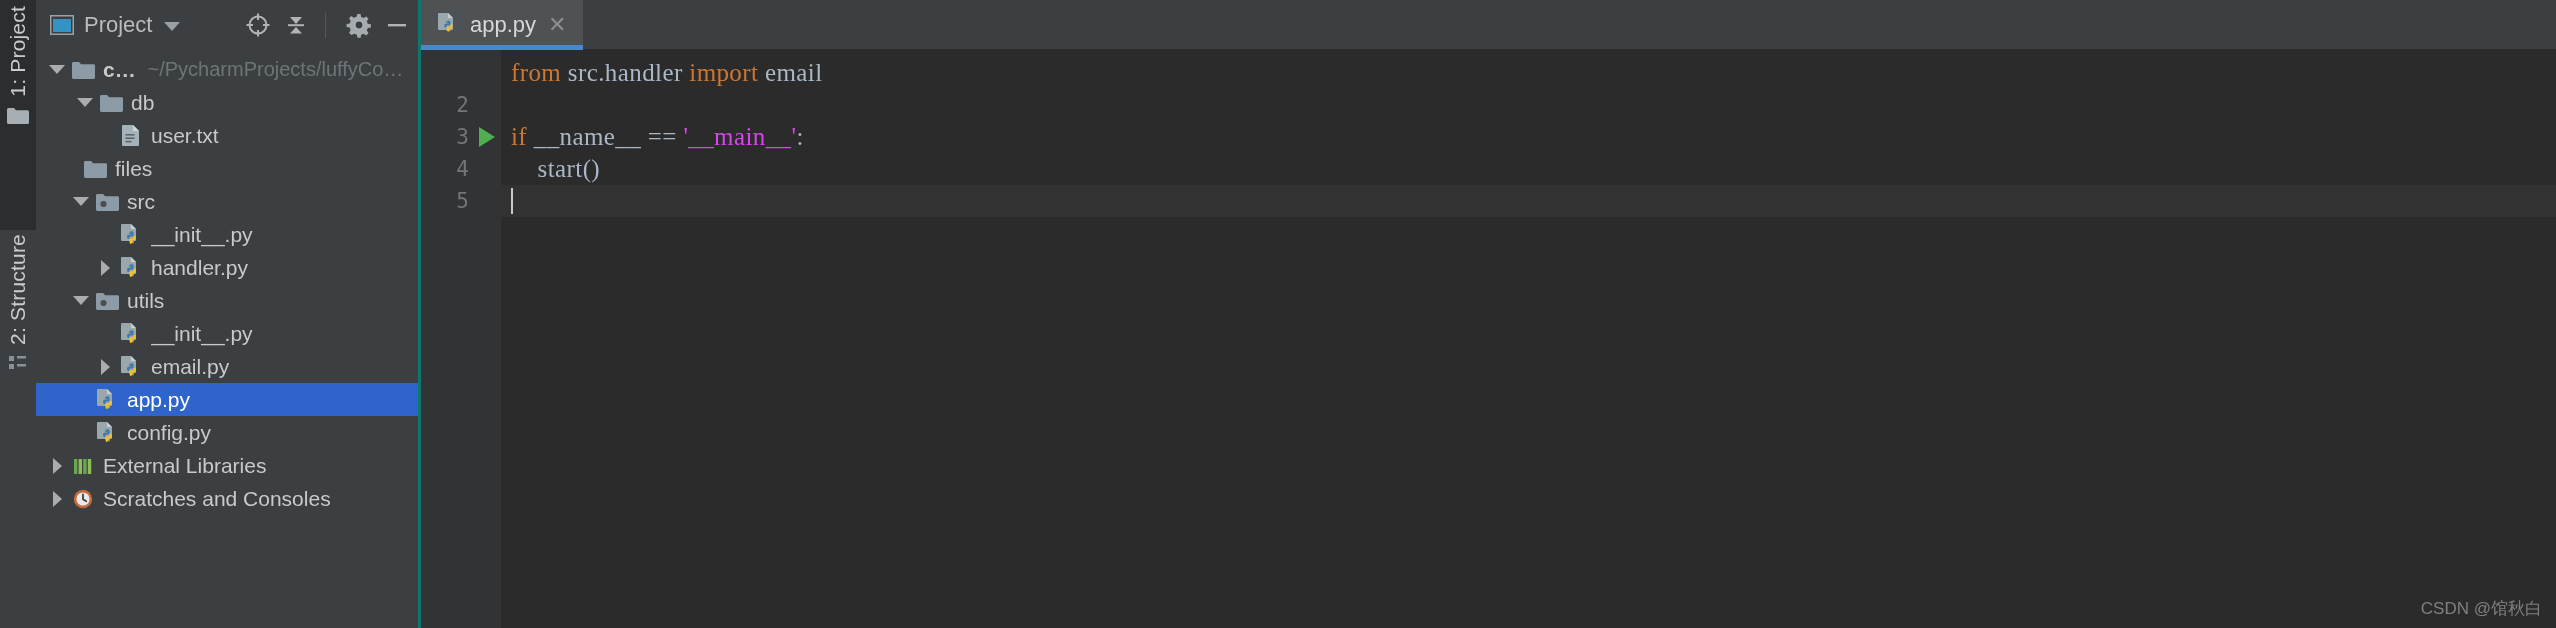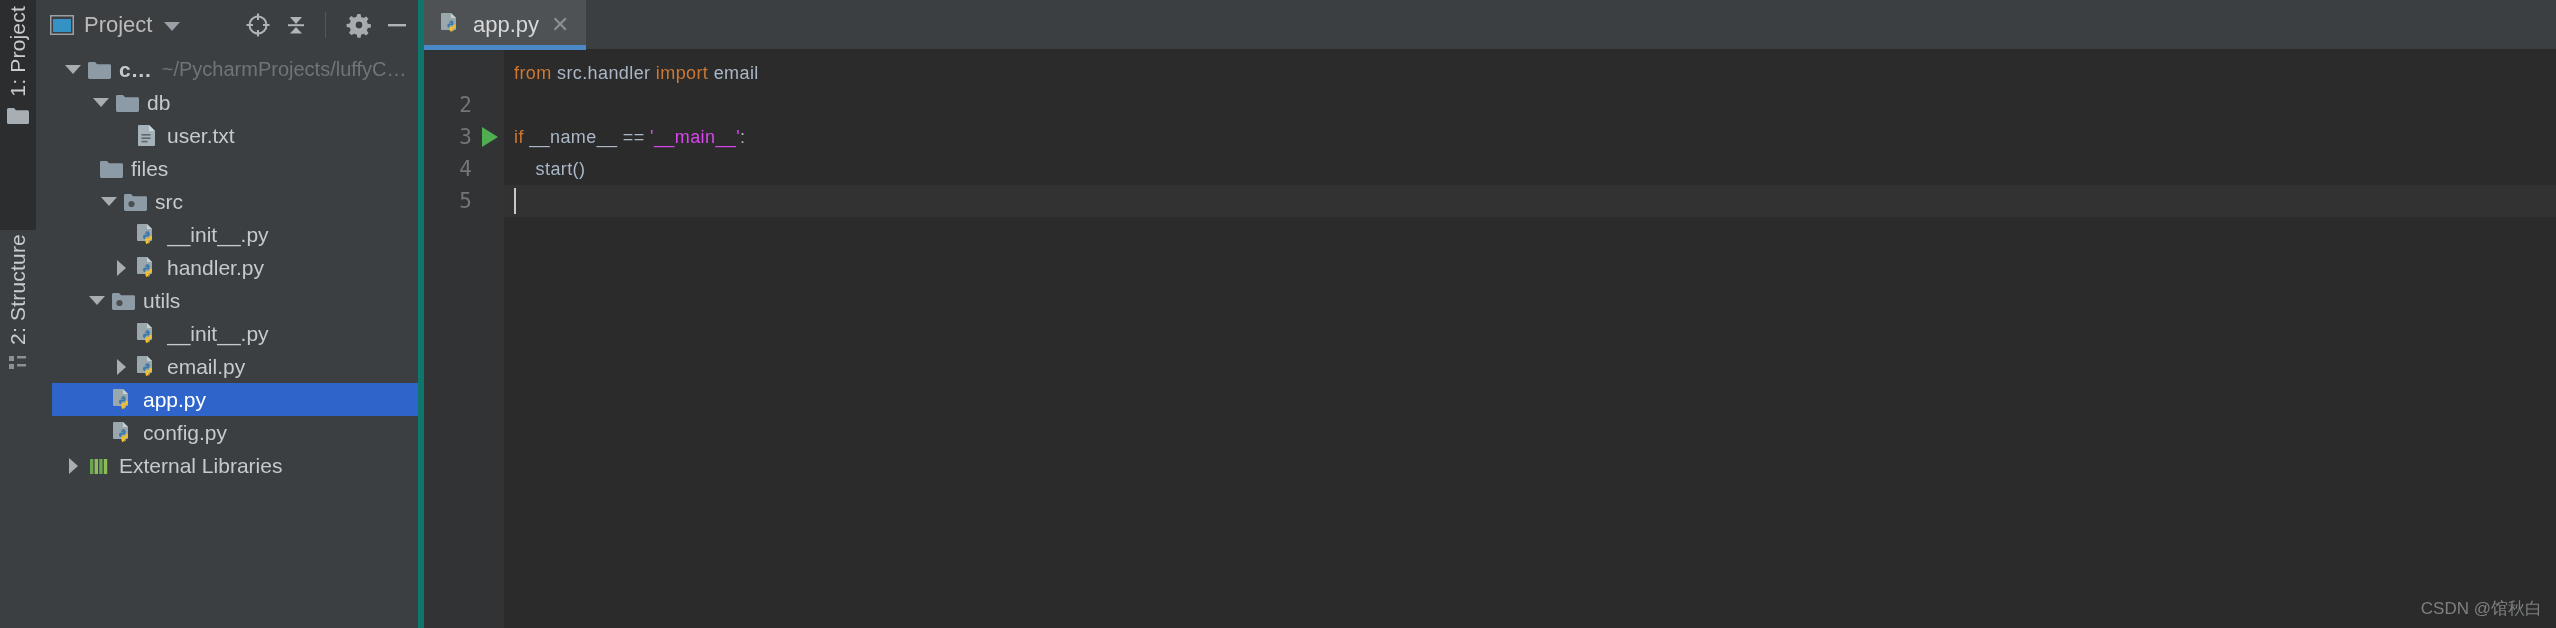--- a/index.html
+++ b/index.html
@@ -9,31 +9,31 @@
   
   .leftbar{width:36px;height:628px;background:#313335;position:relative;flex:0 0 36px;}
   .leftbar .seg{position:absolute;left:0;width:36px;}
   .vtext{writing-mode:vertical-rl;transform:rotate(180deg);font-size:21px;color:#c8ccce;letter-spacing:.2px;white-space:nowrap;line-height:36px;}
   .lb-proj{top:0;height:230px;background:#2b2d2e;display:flex;flex-direction:column;align-items:center;padding-top:6px;box-sizing:border-box;}
   .lb-struct{top:230px;height:398px;background:#3c3f41;display:flex;flex-direction:column;align-items:center;padding-top:4px;box-sizing:border-box;}
   .lb-folder{width:22px;height:17px;margin-top:10px;}
   .lb-grid{width:20px;height:16px;margin-top:10px;}
 
   
-  .project{width:382px;flex:0 0 382px;height:628px;background:#d946ef;display:flex;flex-direction:column;border-right:6px solid #0f766e;}
+  .project{width:382px;flex:0 0 382px;height:628px;background:#d946ef;display:flex;flex-direction:column;border-right:3px solid #0f766e;}
   .proj-header{height:50px;display:flex;align-items:center;padding:0 6px 0 14px;background:#3c3f41;box-sizing:border-box;gap:0;}
   .proj-icon{width:24px;height:20px;flex:0 0 24px;margin-right:10px;}
   .proj-title{font-size:22px;color:#bbbbbb;margin-right:12px;white-space:nowrap;}
   .chev-down{width:0;height:0;border-left:8px solid transparent;border-right:8px solid transparent;border-top:9px solid #9aa0a6;margin-top:2px;}
   .hspace{flex:1 1 auto;}
   .tb-icon{width:30px;height:30px;display:flex;align-items:center;justify-content:center;margin-left:8px;cursor:default;}
   .tb-sep{width:1px;height:26px;background:#55585a;margin:0 10px 0 14px;}
 
   .proj-tree{flex:1 1 auto;overflow:hidden;background:#3c3f41;padding-top:3px;}
-  .row{height:33px;display:flex;align-items:center;font-size:21px;color:#c7cacc;white-space:nowrap;padding-right:6px;box-sizing:border-box;margin-left:16px;}
+  .row{height:33px;display:flex;align-items:center;font-size:21px;color:#c7cacc;white-space:nowrap;padding-right:6px;box-sizing:border-box;}
   .row.sel{background:#2f65ca;color:#ffffff;}
   .tw{width:26px;flex:0 0 26px;display:flex;align-items:center;justify-content:center;}
   .tri-d{width:0;height:0;border-left:8px solid transparent;border-right:8px solid transparent;border-top:9px solid #a9adb0;}
   .tri-r{width:0;height:0;border-top:8px solid transparent;border-bottom:8px solid transparent;border-left:9px solid #a9adb0;}
   .ic{width:26px;flex:0 0 26px;display:flex;align-items:center;justify-content:center;margin-right:7px;}
   .lbl{overflow:hidden;text-overflow:ellipsis;}
   .lbl.bold{font-weight:bold;}
   .path{font-size:20px;color:#6f7477;margin-left:12px;overflow:hidden;text-overflow:ellipsis;}
 
   
@@ -45,21 +45,21 @@
   .tab-x{font-size:22px;color:#8b8f91;line-height:1;padding:0 2px;}
   .tabfill{flex:1 1 auto;height:50px;background:#3c3f41;border-bottom:1px solid #2b2b2b;}
 
   .edit-body{flex:1 1 auto;display:flex;min-height:0;}
   .gutter{width:80px;flex:0 0 80px;background:#313335;display:flex;flex-direction:column;padding-top:7px;box-sizing:border-box;}
   .gline{height:32px;display:flex;align-items:center;justify-content:flex-end;padding-right:6px;box-sizing:border-box;position:relative;}
   .gnum{font-family:"DejaVu Sans Mono","Liberation Mono",monospace;font-size:21px;color:#757575;width:34px;text-align:right;}
   .runarrow{width:0;height:0;border-top:10px solid transparent;border-bottom:10px solid transparent;border-left:16px solid #4fae4f;margin-left:10px;}
   .gpad{width:26px;flex:0 0 26px;}
   .codearea{flex:1 1 auto;background:#2b2b2b;padding-top:7px;position:relative;min-width:0;overflow:hidden;}
-  .cline{height:32px;display:flex;align-items:center;font-family:Liberation Sans, sans-serif;font-size:18px;white-space:pre;padding-left:10px;letter-spacing:.4px;}
+  .cline{height:32px;display:flex;align-items:center;font-family:Liberation Serif, serif;font-size:25px;white-space:pre;padding-left:10px;letter-spacing:.4px;}
   .cline.cur{background:#323232;}
   .kw{color:#cc7832;}
   .plain{color:#a9b7c6;}
   .str{color:#d946ef;}
   .caret{display:inline-block;width:2px;height:26px;background:#c8c8c8;vertical-align:middle;}
 
   .watermark{position:absolute;right:14px;bottom:8px;font-size:17px;color:#8c8f91;opacity:.85;white-space:nowrap;}
 </style>
 </head>
 <body>
@@ -174,21 +174,21 @@
         </div>
         <div class="row" style="padding-left: 20px;">
           <span class="tw"></span>
           <span class="ic">
             <svg width="23" height="18" viewBox="0 0 23 18">
               <path d="M0 2.4A1.4 1.4 0 0 1 1.4 1H7l2.1 2.3H21.6A1.4 1.4 0 0 1 23 4.7V16.6A1.4 1.4 0 0 1 21.6 18H1.4A1.4 1.4 0 0 1 0 16.6z" fill="#8d9ba6"></path>
             </svg>
           </span>
           <span class="lbl">files</span>
         </div>
-        <div class="row" style="padding-left: 44px;">
+        <div class="row" style="padding-left: 32px;">
           <span class="tw">
             <span class="tri-d"></span>
           </span>
           <span class="ic">
             <svg width="23" height="18" viewBox="0 0 23 18">
               <path d="M0 2.4A1.4 1.4 0 0 1 1.4 1H7l2.1 2.3H21.6A1.4 1.4 0 0 1 23 4.7V16.6A1.4 1.4 0 0 1 21.6 18H1.4A1.4 1.4 0 0 1 0 16.6z" fill="#8d9ba6"></path>
               <circle cx="7.5" cy="11" r="3.1" fill="#4a4f52"></circle>
             </svg>
           </span>
           <span class="lbl">src</span>
@@ -287,20 +287,33 @@
           </span>
           <span class="ic">
             <svg width="22" height="20" viewBox="0 0 22 20">
               <rect x="2" y="3" width="3.4" height="15" fill="#6aa84f"></rect>
               <rect x="6.6" y="3" width="3.4" height="15" fill="#8fbc5a"></rect>
               <rect x="11.2" y="3" width="3.4" height="15" fill="#6aa84f"></rect>
               <rect x="15.8" y="3" width="3.4" height="15" fill="#8fbc5a"></rect>
             </svg>
           </span>
           <span class="lbl">External Libraries</span>
+        </div>
+        <div class="row" style="padding-left: 8px;">
+          <span class="tw">
+            <span class="tri-r"></span>
+          </span>
+          <span class="ic">
+            <svg width="22" height="22" viewBox="0 0 22 22">
+              <circle cx="11" cy="11" r="9.2" fill="#c9693a"></circle>
+              <circle cx="11" cy="11" r="6.6" fill="#e8e8e8"></circle>
+              <path d="M11 6.5v4.8l3.2 2" stroke="#3c3f41" stroke-width="1.8" fill="none" stroke-linecap="round"></path>
+            </svg>
+          </span>
+          <span class="lbl">Scratches and Consoles</span>
         </div>
       </div>
   </div>
 
   <div class="editor">
     <div class="tabbar">
       <div class="tab">
         <span>
           <svg width="23" height="23" viewBox="0 0 23 23">
             <path d="M2 1h9l5 5v11a1 1 0 0 1-1 1H2a1 1 0 0 1-1-1V2a1 1 0 0 1 1-1z" fill="#9aa7ad"></path>

